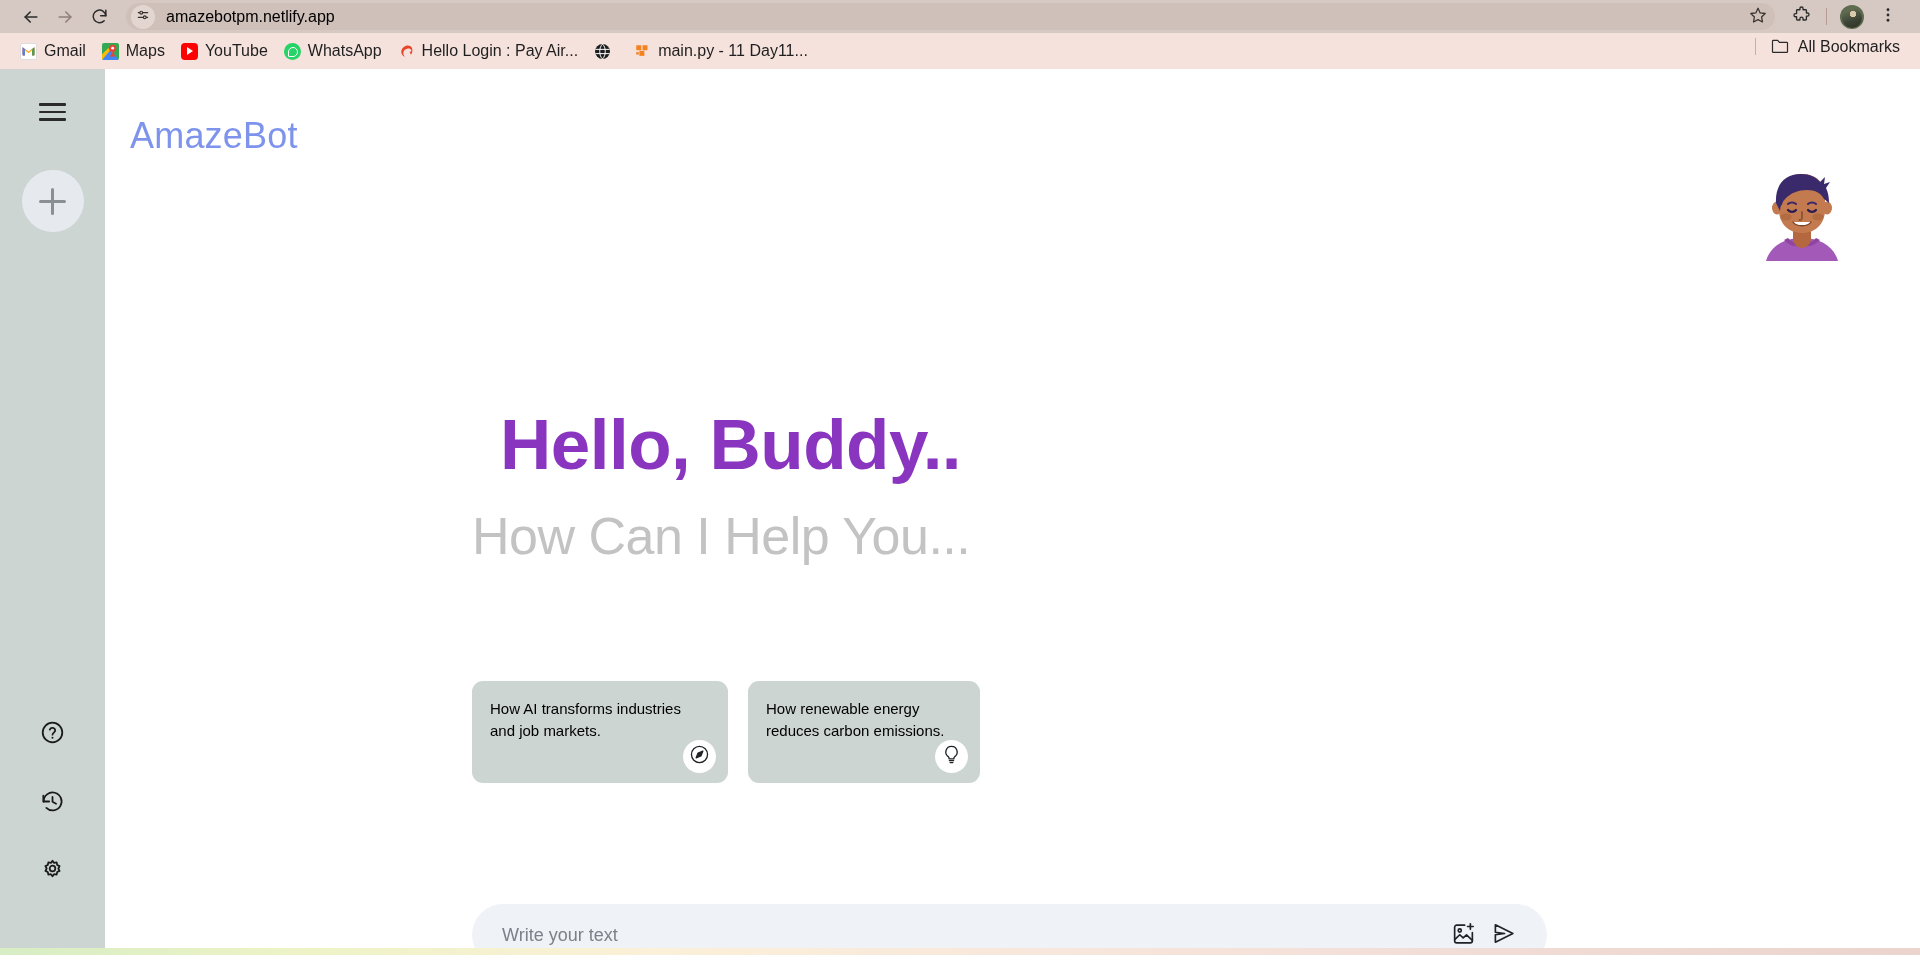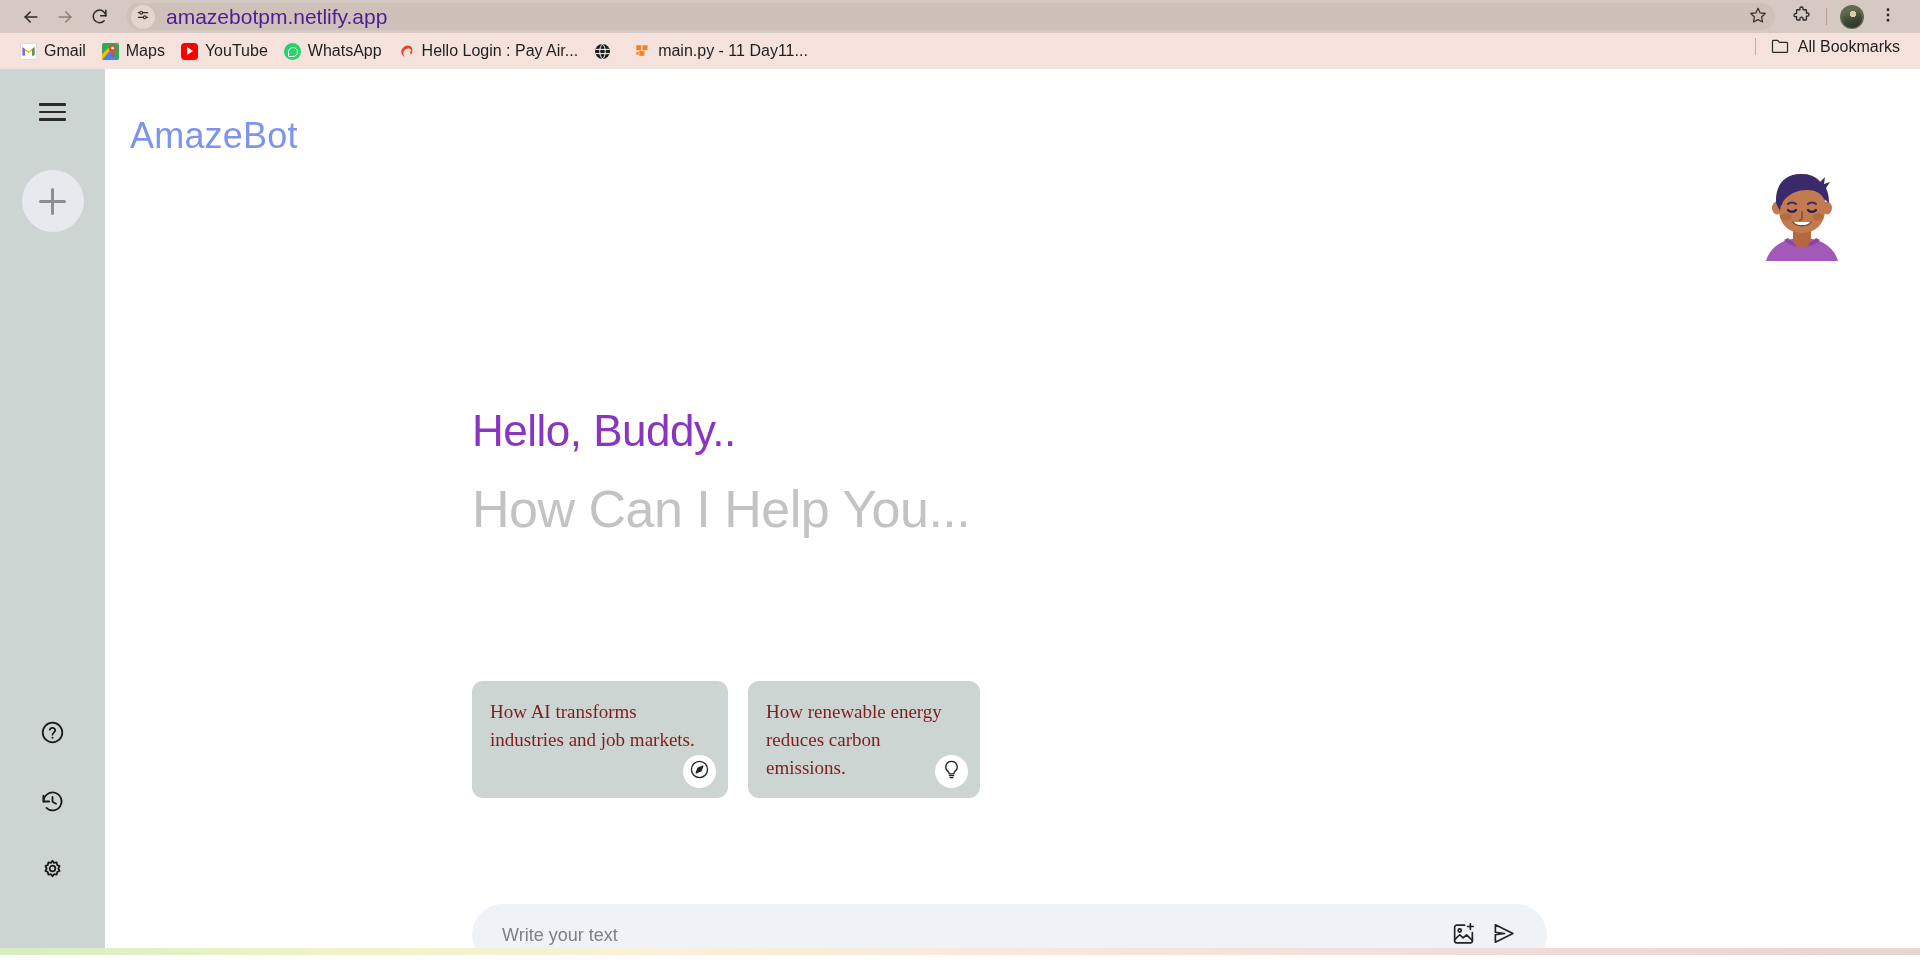--- a/index.html
+++ b/index.html
@@ -55,22 +55,22 @@
     height: 24px;
     border-radius: 50%;
     background: #e3d6d1;
     display: flex;
     align-items: center;
     justify-content: center;
     flex: 0 0 auto;
   }
 
   #omnibox-url {
-    font-size: 21px;
-    color: #4c1d95;
+    font-size: 16px;
+    color: #000000;
     margin-left: 11px;
     white-space: nowrap;
     overflow: hidden;
     font-family: "Liberation Sans", sans-serif;
   }
 
   #star-btn {
     width: 34px;
     height: 28px;
     display: flex;
@@ -318,26 +318,27 @@
     height: 92px;
   }
 
   #greeting-block {
     position: absolute;
     left: 367px;
     top: 340px;
   }
 
   #greeting-line1 {
-    font-size: 44px;
+    font-size: 71px;
     line-height: 1.0;
     color: #8a35c0;
     font-family: "Liberation Sans", sans-serif;
-    font-weight: 400;
+    font-weight: 700;
     letter-spacing: -0.5px;
+    margin-left: 28px;
   }
 
   #greeting-line2 {
     font-size: 52px;
     line-height: 1.0;
     margin-top: 30px;
     color: #c3c3c3;
     font-family: "Liberation Sans", sans-serif;
     font-weight: 400;
     letter-spacing: -0.5px;
@@ -355,24 +356,24 @@
     width: 256px;
     min-height: 102px;
     background: #ccd5d2;
     border-radius: 11px;
     padding: 17px 18px 16px 18px;
     position: relative;
   }
   .suggestion-card.card-2 { width: 232px; min-height: 102px; }
 
   .suggestion-text {
-    font-size: 19px;
+    font-size: 15px;
     line-height: 1.48;
-    color: #7f1d1d;
-    font-family: Liberation Serif, serif;
+    color: #000000;
+    font-family: Liberation Sans, sans-serif;
     max-width: 218px;
   }
 
   .card-icon-circle {
     position: absolute;
     right: 12px;
     bottom: 10px;
     width: 33px; height: 33px;
     border-radius: 50%;
     background: #ffffff;

